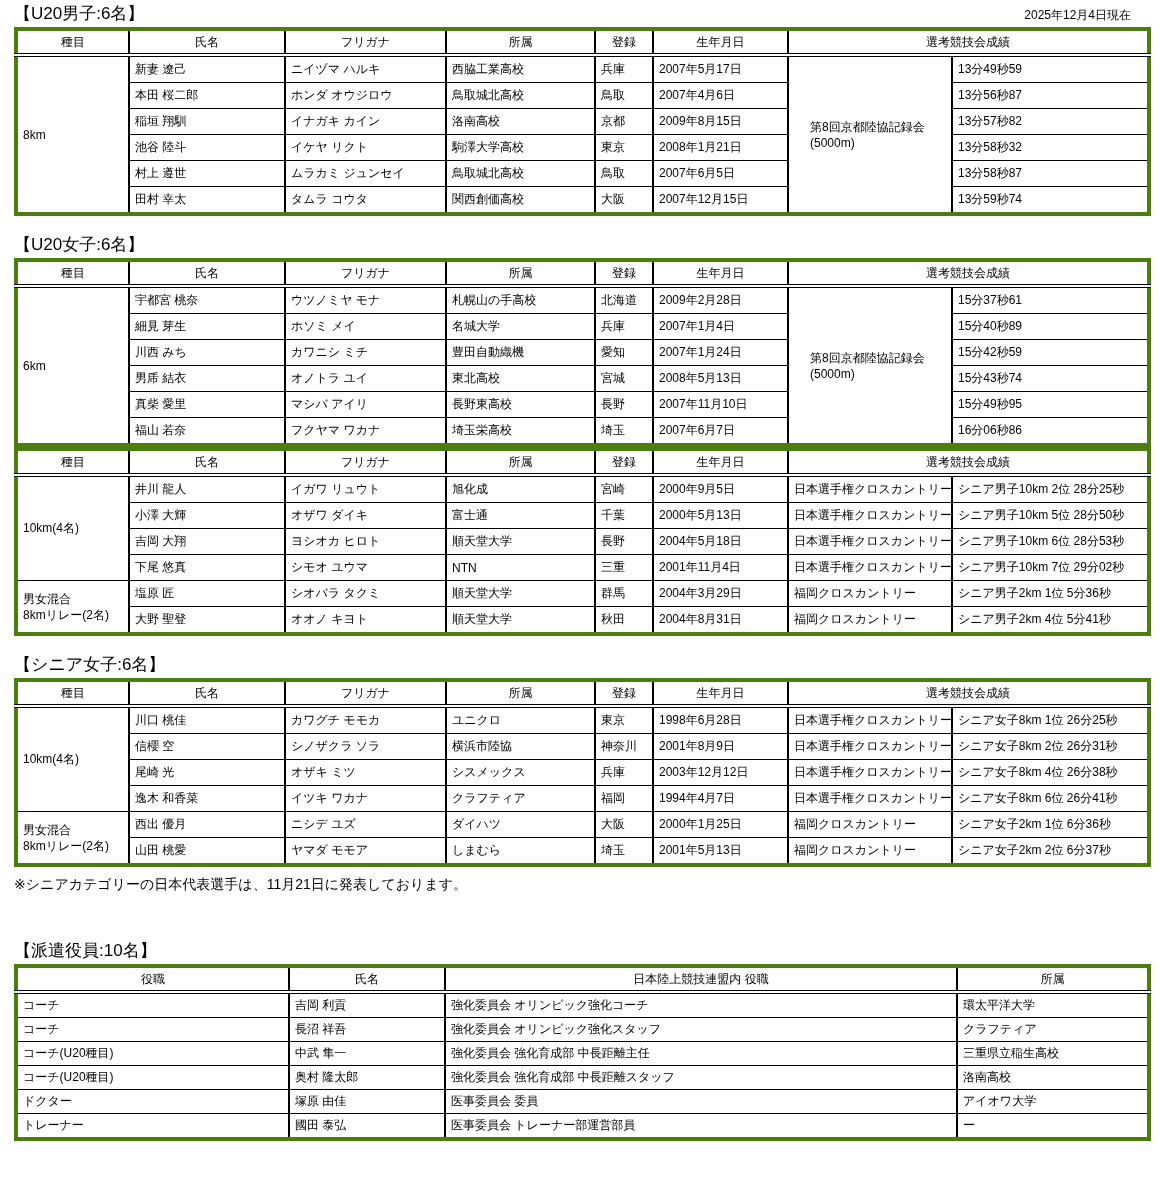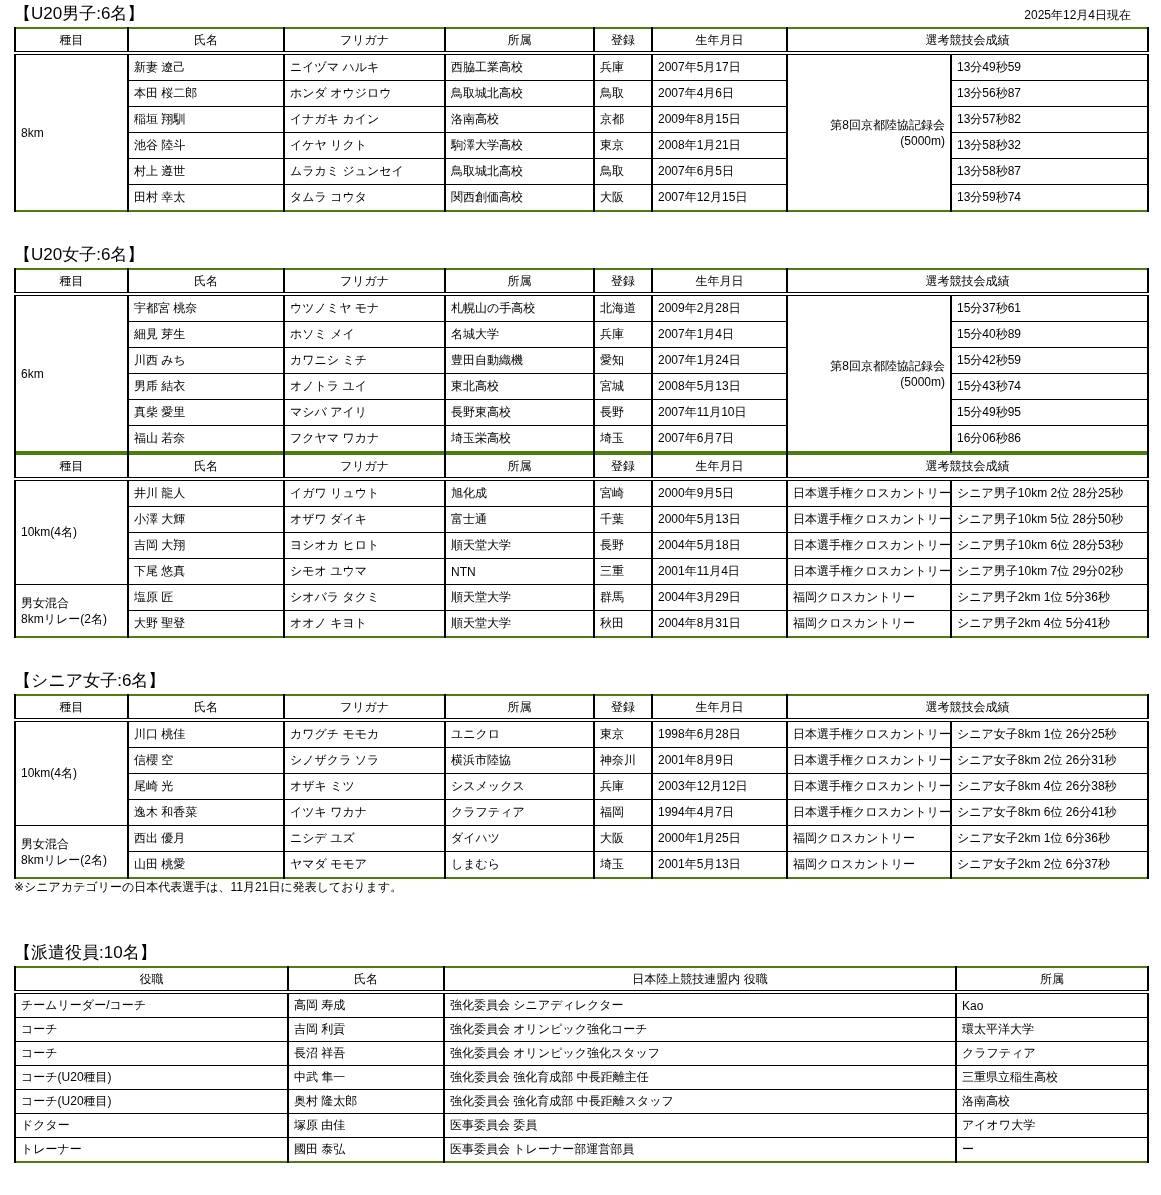--- a/index.html
+++ b/index.html
@@ -1,32 +1,32 @@
 <!DOCTYPE html>
 <html><head>
 <meta charset="utf-8">
 <style>
   html,body { margin:0; padding:0; background:#fff; color:#000;
     font-family:"Liberation Sans","DejaVu Sans",sans-serif; }
   .page { position:relative; width:1161px; min-height:1195px; box-sizing:border-box;
     padding:5px 14px 0 14px; background:#fff; }
   .as-of { position:absolute; top:7px; right:30px; font-size:12px; }
   .section-title { font-size:17px; height:17px; line-height:17px; margin:0 0 5px 0; }
-  .mt { margin-top:34px; }
+  .mt { margin-top:20px; }
   .mt-staff { margin-top:48px; }
-  table { border-collapse:collapse; table-layout:fixed; width:1133px; border:2px solid #4d7c0f; }
+  table { border-collapse:collapse; table-layout:fixed; width:1133px; border:4px solid #4d7c0f; }
   th,td { border:1px solid #000; border-left-width:2px; border-right-width:2px;
     padding:0 5px; font-size:12px; overflow:hidden; white-space:nowrap; text-align:left;
     vertical-align:middle; background:#fff; }
   thead th { border-bottom:4px double #000; font-weight:normal; text-align:center; height:22px; }
   .roster td { height:25px; }
   .staff td { height:23px; }
-  td.meet { text-align:right;padding-left:21px; }
+  td.meet { text-align:left;padding-left:21px; }
   .line { display:block; line-height:16px; }
-  .note { font-size:12px; }
+  .note { font-size:14px; margin-top:9px; }
 </style>
 </head>
 <body>
 
 <div class="page">
 
   <div class="as-of">2025年12月4日現在</div>
 
   <div class="section-title">【U20男子:6名】</div>
   <table class="roster">
@@ -372,26 +372,20 @@
     <thead>
       <tr>
         <th>役職</th>
         <th>氏名</th>
         <th>日本陸上競技連盟内 役職</th>
         <th>所属</th>
       </tr>
     </thead>
     <tbody>
       <tr>
-        <td>チームリーダー/コーチ</td>
-        <td>高岡 寿成</td>
-        <td>強化委員会 シニアディレクター</td>
-        <td>Kao</td>
-      </tr>
-      <tr>
         <td>コーチ</td>
         <td>吉岡 利貢</td>
         <td>強化委員会 オリンピック強化コーチ</td>
         <td>環太平洋大学</td>
       </tr>
       <tr>
         <td>コーチ</td>
         <td>長沼 祥吾</td>
         <td>強化委員会 オリンピック強化スタッフ</td>
         <td>クラフティア</td>

